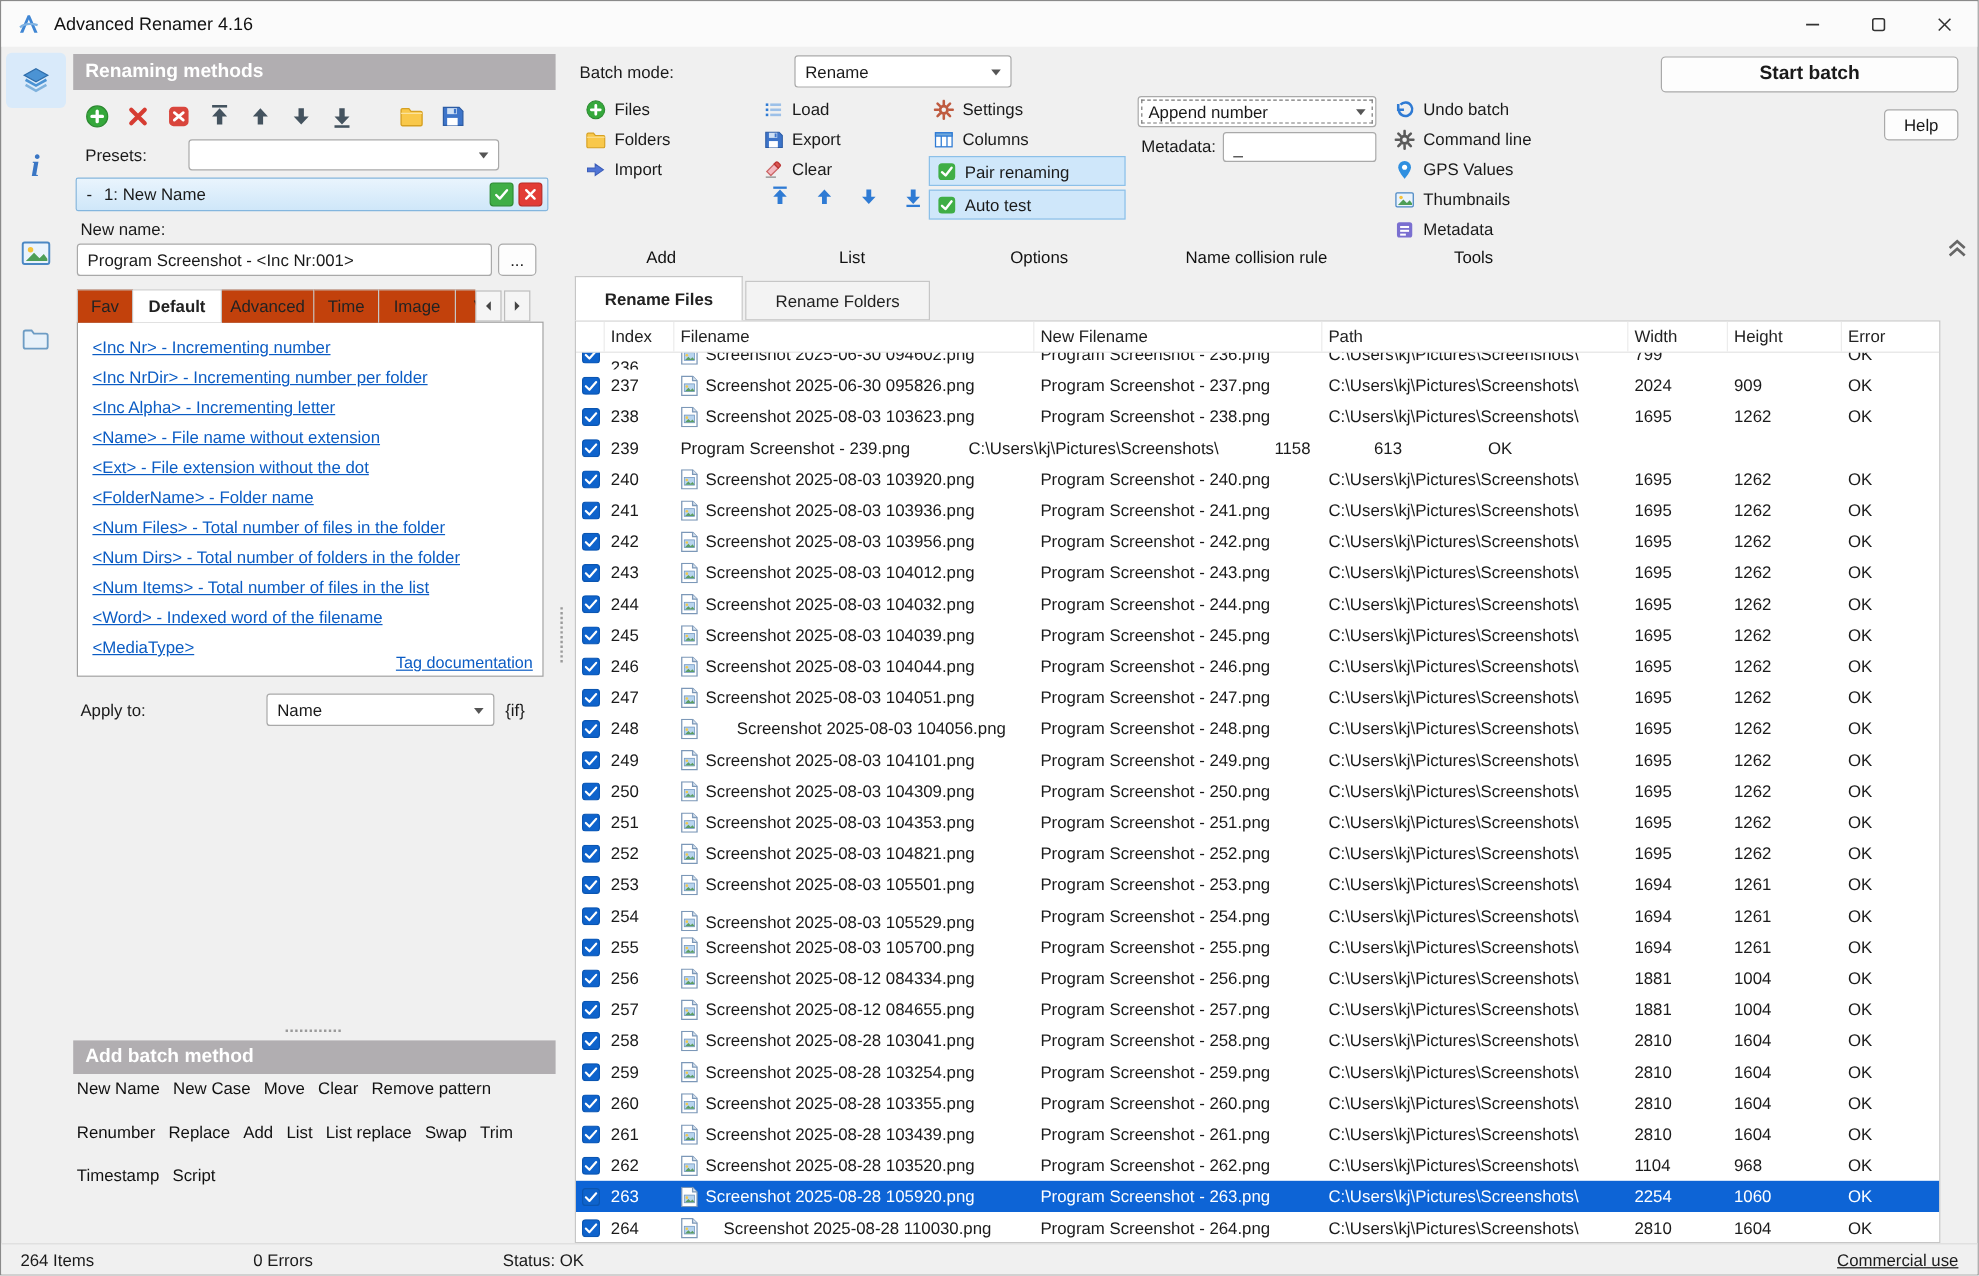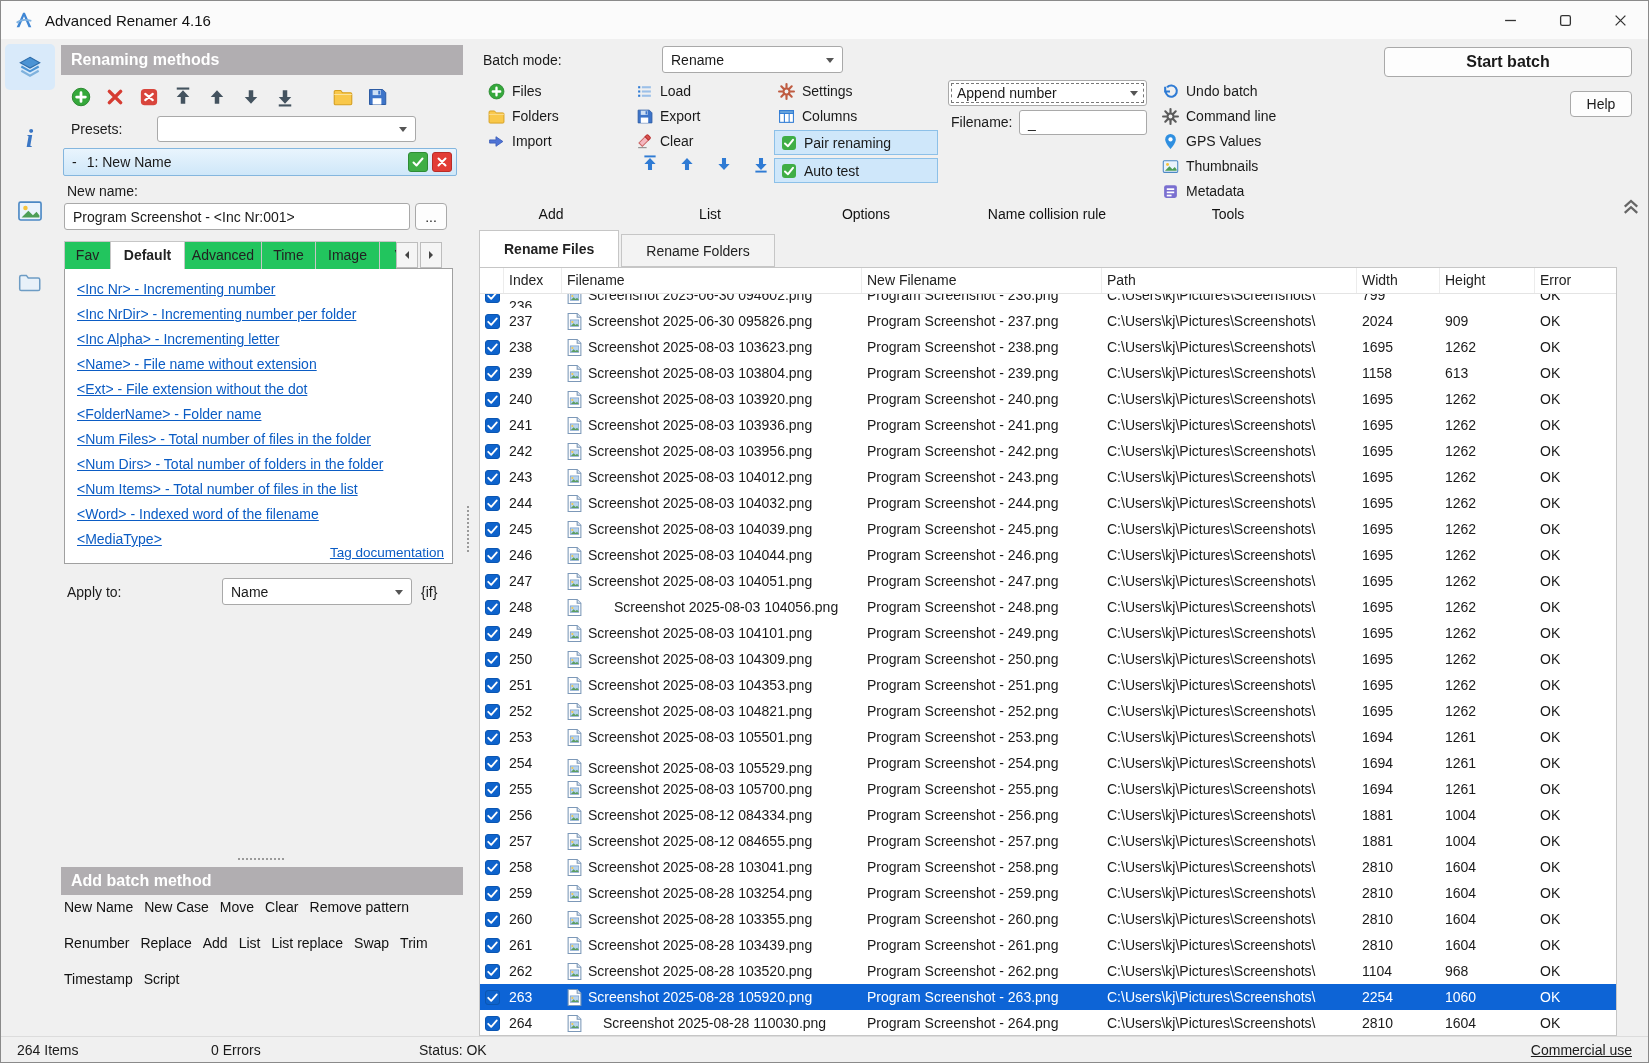--- a/index.html
+++ b/index.html
@@ -38,21 +38,21 @@
   .mtoolbar{position:absolute;left:70px;top:86px;display:flex;align-items:center;gap:14px;}
   .tbtn{width:20px;height:20px;cursor:pointer;flex:none;}
   .tbtn svg{width:100%;height:100%;}
   .tbtn.gap{margin-left:24px;}
   .method-item{position:absolute;left:62px;top:147px;width:394px;height:28px;background:linear-gradient(#e9f4fd,#cfe7f9);border:1px solid #84b6de;border-radius:2px;display:flex;align-items:center;padding:0 4px 0 8px;}
   .sq-btn{width:20px;height:20px;border-radius:3px;display:flex;align-items:center;justify-content:center;cursor:pointer;flex:none;}
   .sq-btn svg{width:14px;height:14px;}
   .sq-green{background:#3fae46;border:1px solid #2e8c35;}
   .sq-red{background:#e23c36;border:1px solid #b92c27;margin-left:4px;}
   .mtabs{position:absolute;left:63px;top:240px;width:332px;height:28px;display:flex;overflow:hidden;z-index:2;}
-  .mtab{height:41px;line-height:26px;text-align:center;background:#22c55e;border:1px solid #c6c6c6;border-left:none;color:#222;flex:none;cursor:pointer;}
+  .mtab{height:41px;line-height:26px;text-align:center;background:#c2410c;border:1px solid #c6c6c6;border-left:none;color:#222;flex:none;cursor:pointer;}
   .mtab:first-child{border-left:1px solid #c6c6c6;}
   .mtab.active{background:#fff;height:28px;border-bottom:none;font-weight:bold;}
   .spin{position:absolute;top:241px;width:22px;height:26px;background:#f5f5f5;border:1px solid #bdbdbd;display:flex;align-items:center;justify-content:center;cursor:pointer;}
   .spin svg{width:8px;height:10px;}
   .tagbox{position:absolute;left:63px;top:267px;width:389px;height:296px;background:#fff;border:1px solid #a0a0a0;padding:8px 12px;}
   .taglink{color:#0b5cc4;text-decoration:underline;line-height:25px;white-space:nowrap;cursor:pointer;}
   .tagdoc{position:absolute;right:8px;bottom:3px;font-size:13.5px;}
   .vdots{position:absolute;left:466px;top:505px;height:46px;width:0;border-left:2px dotted #9a9a9a;}
   .hdots{position:absolute;left:237px;top:857px;width:46px;height:0;border-top:2px dotted #9a9a9a;}
   .batch-links{position:absolute;left:63px;top:898px;width:430px;}
@@ -428,21 +428,21 @@
             <rect x="1" y="1" width="14" height="14" rx="3" fill="#3fae46"></rect>
             <path d="M4 8.5 L7 11.2 L12 4.8" stroke="#fff" stroke-width="2" fill="none" stroke-linecap="round" stroke-linejoin="round"></path>
           </svg>
         </span>
         <span>Auto test</span>
       </div>
     </div>
   <div class="combo" style="left:947px;top:79px;width:199px;height:26px;outline:1px dashed #777;outline-offset:-4px;">
     <span>Append number</span>
   </div>
-  <div class="label" style="left:950px;top:113px;">Filename:</div>
+  <div class="label" style="left:950px;top:113px;">Metadata:</div>
   <div class="textbox" style="left:1018px;top:109px;width:128px;height:25px;">
     <span>_</span>
   </div>
   <div class="group-col" style="left:1157px;top:79px;">
       <div class="cmd">
         <span class="ic">
           <svg viewBox="0 0 16 16" fill="none" stroke="#2f7bd4" stroke-width="2">
             <path d="M3 3.5 V8 h4.5"></path>
             <path d="M3.4 8 a5.3 5.3 0 1 0 1.4-4"></path>
           </svg>
@@ -620,32 +620,20 @@
         <div class="trow">
           <div class="td cbcell" style="width: 24px;">
             <span class="cb">
               <svg viewBox="0 0 15 15">
                 <rect x="0.5" y="0.5" width="14" height="14" rx="2.5" fill="#0e63cc" stroke="#0b56b2"></rect>
                 <path d="M3.2 7.8 L6.2 10.8 L11.8 4.4" fill="none" stroke="#fff" stroke-width="1.8" stroke-linecap="round" stroke-linejoin="round"></path>
               </svg>
             </span>
           </div>
           <div class="td" style="width: 58px;">239</div>
-          <div class="td" style="width: 300px;">
-            <span class="ic file-ic">
-              <svg viewBox="0 0 14 16">
-                <path d="M1 .5 h8.5 L13 4 v11.5 H1z" fill="#fff" stroke="#7c98b8"></path>
-                <path d="M9.5 .5 V4 H13" fill="#dbe6f1" stroke="#7c98b8"></path>
-                <rect x="3" y="6.5" width="8" height="6" fill="#b8d4ee" stroke="#6d94c0" stroke-width="0.6"></rect>
-                <circle cx="5" cy="8.5" r="1" fill="#f2c94c"></circle>
-                <path d="M3.6 12.2 l2.6-2.6 1.8 1.8 1.4-1.4 1.8 2.2z" fill="#5c9e62"></path>
-              </svg>
-            </span>
-            <span>Screenshot 2025-08-03 103804.png</span>
-          </div>
           <div class="td" style="width: 240px;">Program Screenshot - 239.png</div>
           <div class="td" style="width: 255px;">C:\Users\kj\Pictures\Screenshots\</div>
           <div class="td" style="width: 83px;">1158</div>
           <div class="td" style="width: 95px;">613</div>
           <div class="td" style="width: 83px;">OK</div>
         </div>
         <div class="trow">
           <div class="td cbcell" style="width: 24px;">
             <span class="cb">
               <svg viewBox="0 0 15 15">

